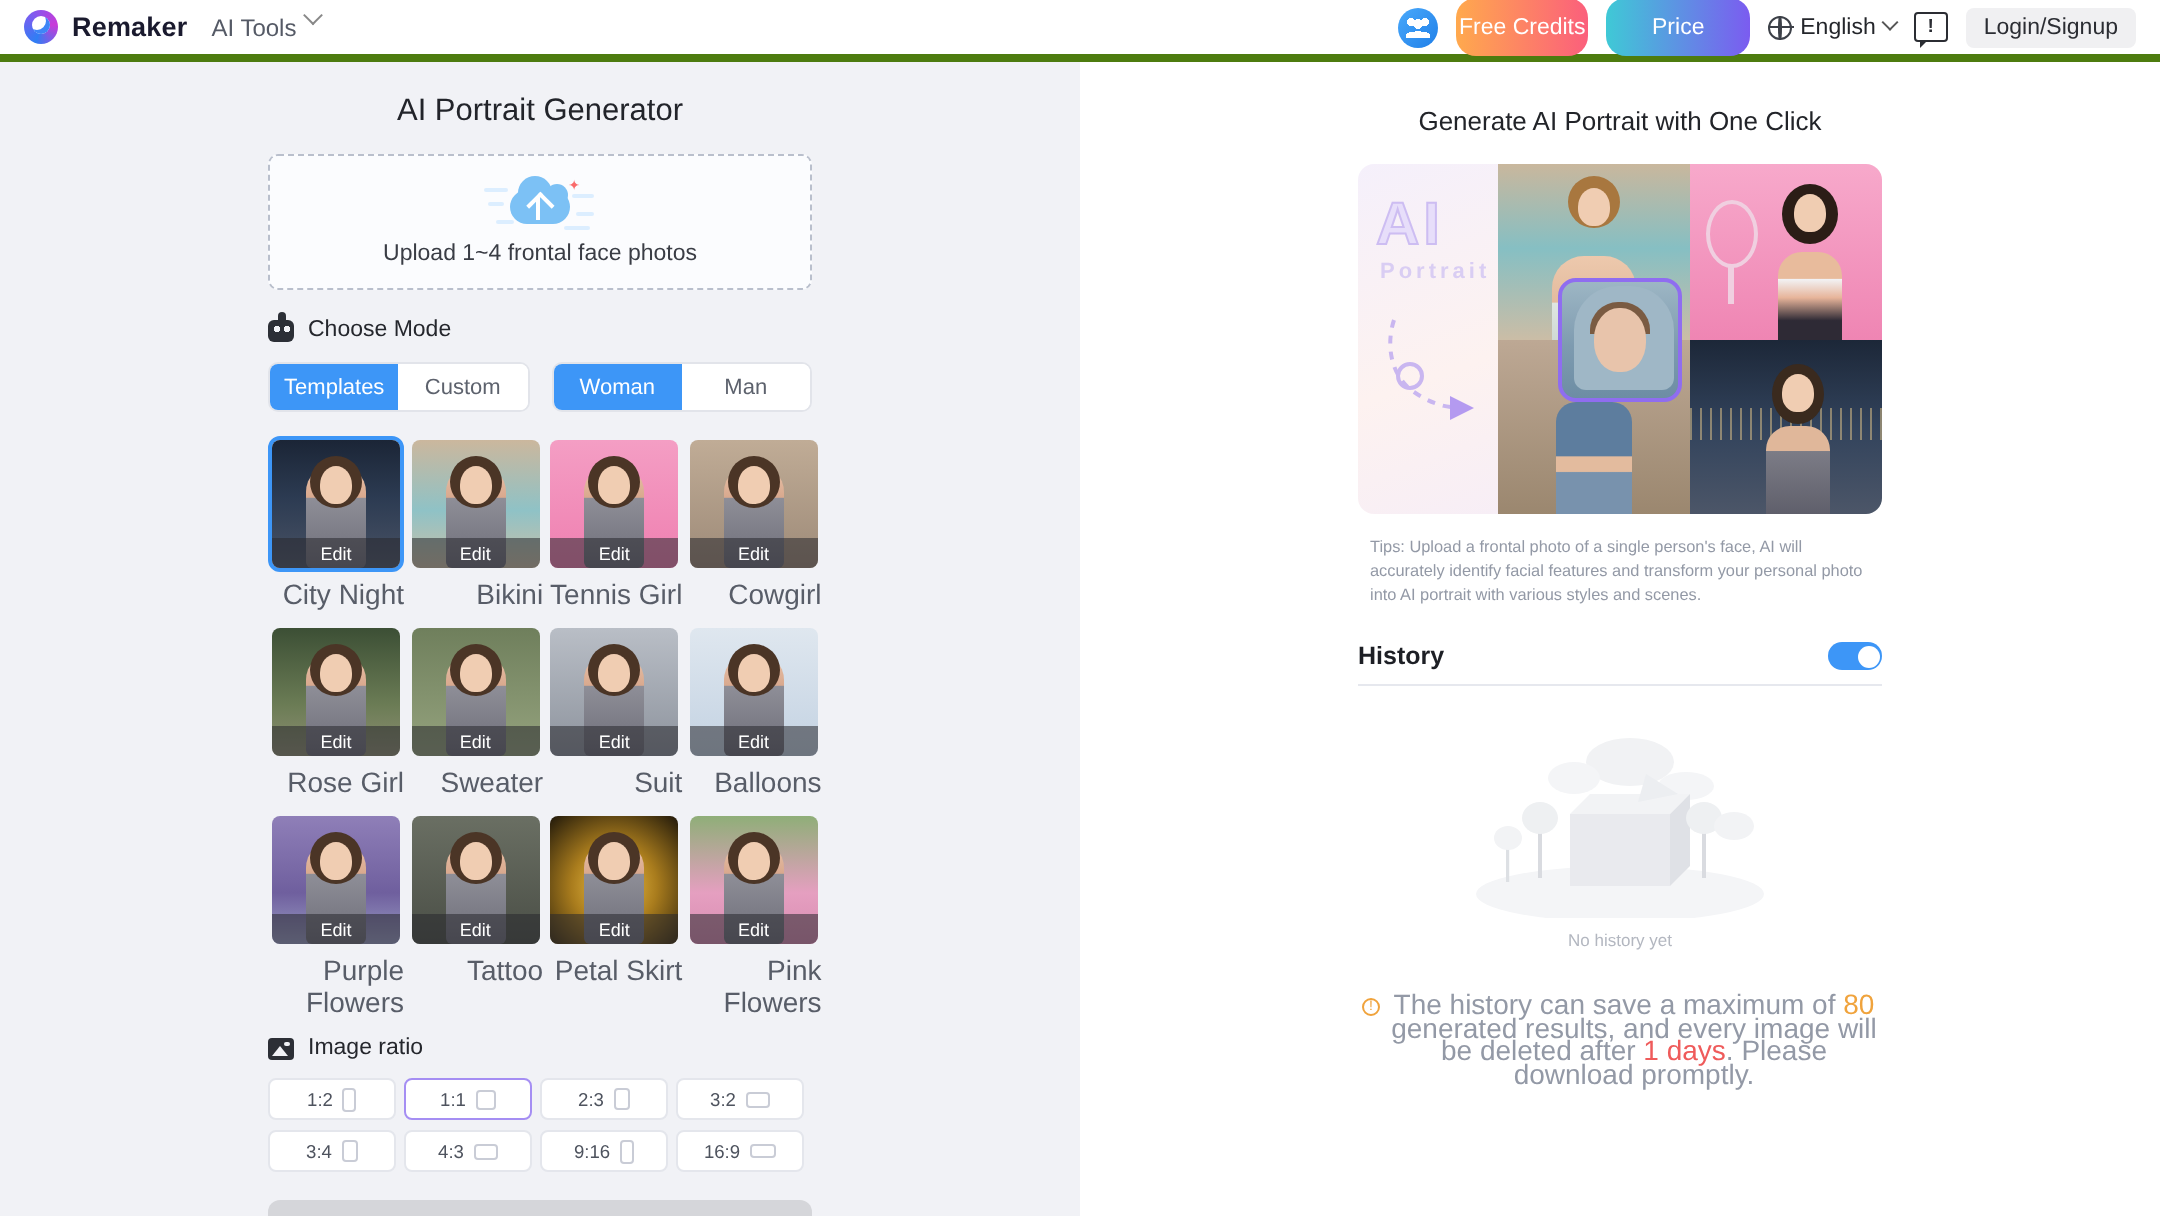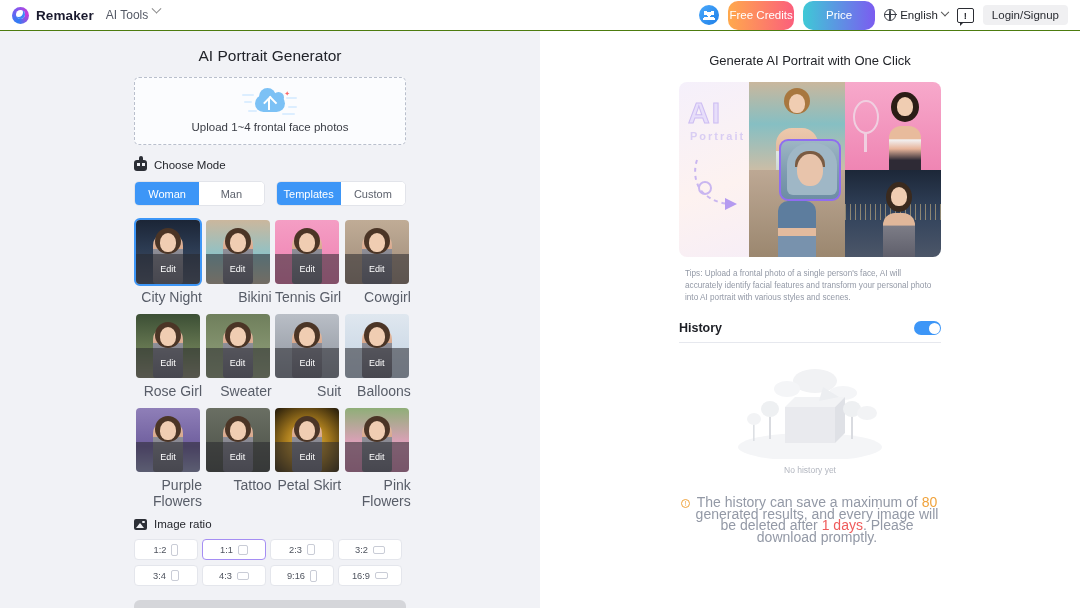--- a/index.html
+++ b/index.html
@@ -7,21 +7,21 @@
     width: 1080px; height: 608px;
     font-family: "Liberation Sans", sans-serif;
     background: #ffffff;
     overflow: hidden;
   }
 
   
   .header {
     height: 31px;
     background: #ffffff;
-    border-bottom: 1px solid #4d7c0f;
+    border-bottom: 4px solid #4d7c0f;
     display: flex;
     align-items: center;
     padding: 0 12px;
     position: relative;
   }
   .brand { display: flex; align-items: center; gap: 7px; }
   .logo-mark {
     width: 17px; height: 17px; border-radius: 50%;
     background: conic-gradient(from 200deg, #2f7ef4, #7b5cf0, #c93ad8, #2f7ef4);
     position: relative;
@@ -160,21 +160,21 @@
   .seg-btn.active { background: #3d96f7; color: #fff; }
 
   .tpl-grid{ display:grid; grid-template-columns: repeat(4, 68px); gap: 0 1.6px; margin-top: 12px; }
   .tpl{ width: 68px; cursor: pointer; }
   .tpl-thumb{
     width: 68px; height: 68px; border-radius: 6px; position: relative; overflow: hidden;
     border: 2px solid transparent;
   }
   .tpl.selected .tpl-thumb{ border-color:#3d96f7; }
   .tpl-edit{
-    position: absolute; left: 0; right: 0; bottom: 0; height: 30px;
+    position: absolute; left: 0; right: 0; bottom: 0; height: 15px;
     background: rgba(40,40,45,.55); color: #fff; font-size: 9px;
     display: flex; align-items: center; justify-content: center;
   }
   .tpl-label{ text-align:right; font-size: 14px; color:#585d68; margin: 3px 0 7px; }
 
   
   .art{ position:absolute; inset:0; }
   .figure{ position:absolute; left:50%; transform:translateX(-50%); bottom:0; width:30px; height:52px;
            background: linear-gradient(180deg,#e9c4ab 0%, #d9a98e 32%, #8e8e97 33%, #6d6d78 100%);
            border-radius: 14px 14px 3px 3px; }
@@ -327,26 +327,26 @@
       </div>
 
 
       <div class="section-row">
         <i class="icon-robot"></i>
         <span class="section-title">Choose Mode</span>
       </div>
 
       <div class="seg-groups">
         <div class="seg">
+          <div class="seg-btn active">Templates</div>
+          <div class="seg-btn">Custom</div>
+        </div>
+        <div class="seg">
           <div class="seg-btn active">Woman</div>
           <div class="seg-btn">Man</div>
-        </div>
-        <div class="seg">
-          <div class="seg-btn active">Templates</div>
-          <div class="seg-btn">Custom</div>
         </div>
       </div>
 
       <div class="tpl-grid" id="tplGrid">
           <div class="tpl selected">
             <div class="tpl-thumb">
               <div class="art a-citynight">
                 <div class="figure"></div>
                 <div class="hair"></div>
                 <div class="face"></div>

